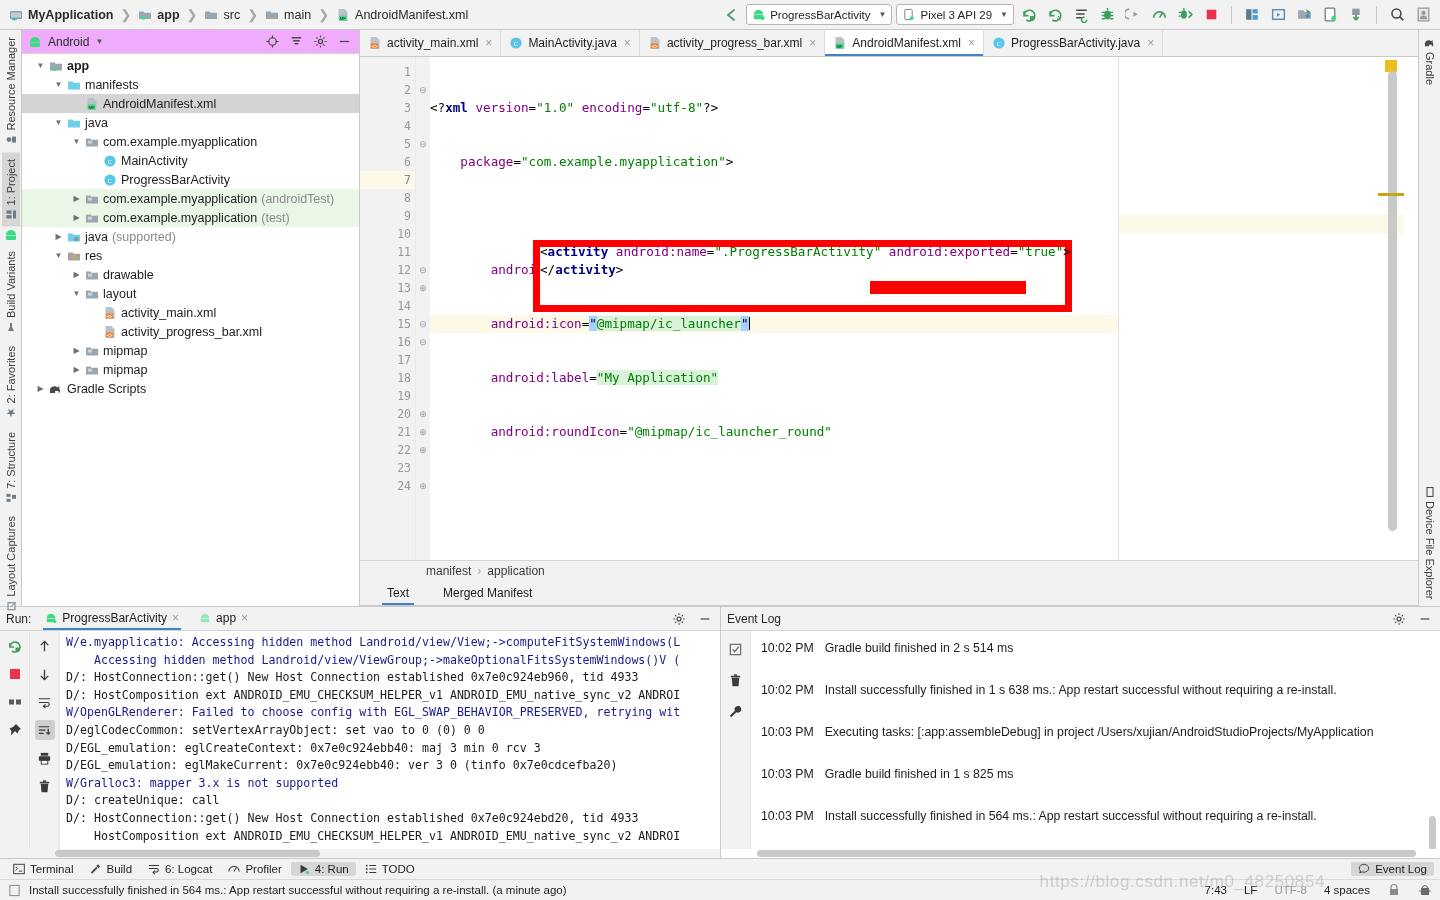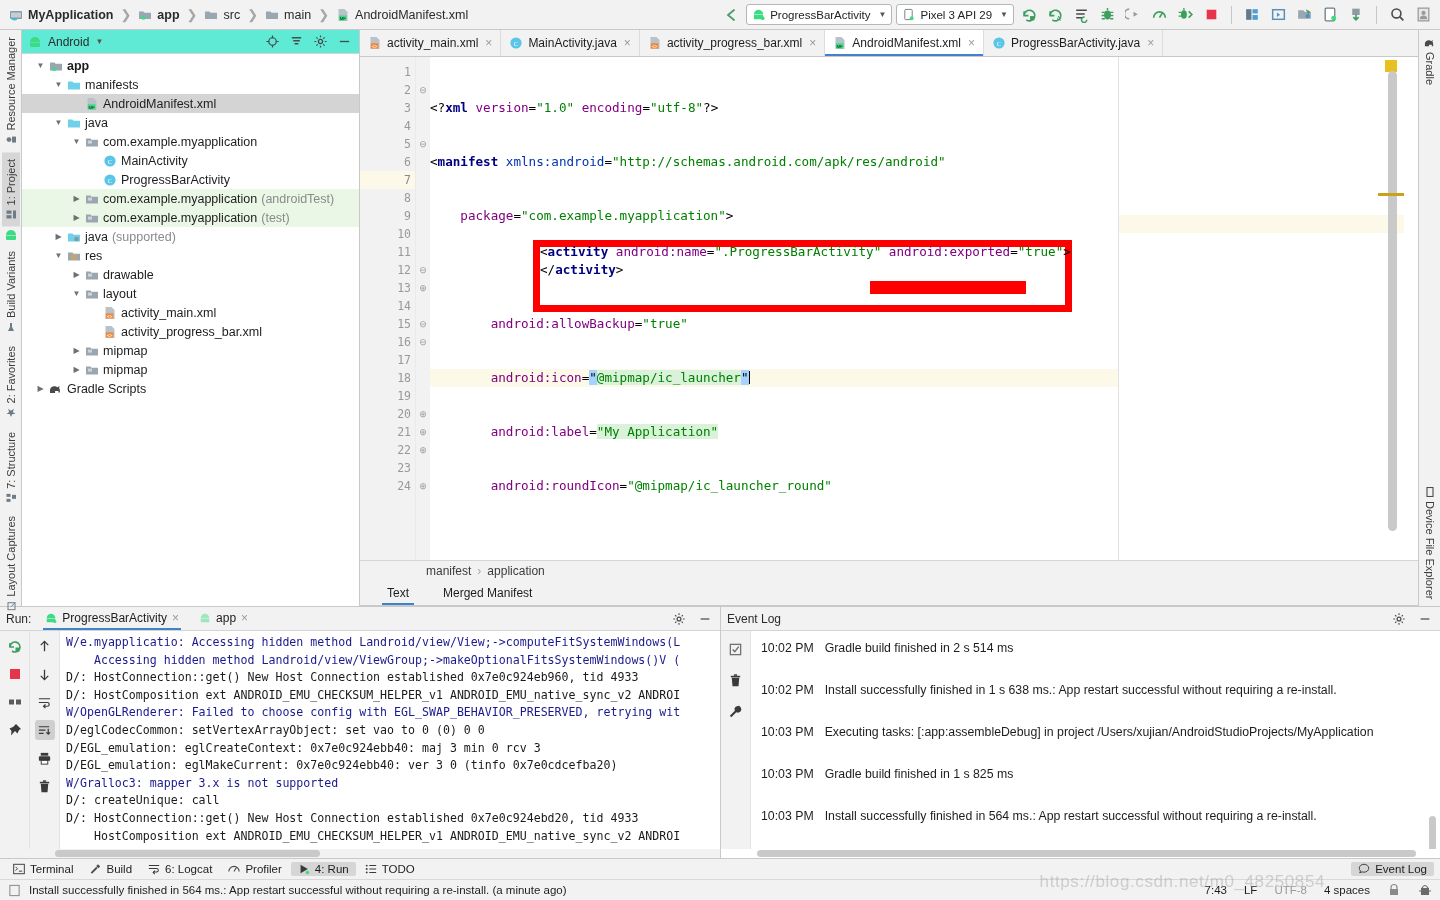--- a/index.html
+++ b/index.html
@@ -52,21 +52,21 @@
   .vtab.active { background: #d6d6d6; }
   .vstrip .vfill { flex: 1; }
 
   
   .project {
     width: 338px; min-width: 338px; background: #fff; display: flex; flex-direction: column;
     border-right: 1px solid #c9c9c9;
   }
   .panel-head {
     height: 24px; min-height: 24px; display: flex; align-items: center;
-    background: #5eead4; border-bottom: 1px solid #d4d4d4; padding: 0 6px; gap: 6px;
+    background: #f0abfc; border-bottom: 1px solid #d4d4d4; padding: 0 6px; gap: 6px;
   }
   .panel-head .title { font-size: 12px; color: #2b2b2b; }
   .panel-head .grow { flex: 1; }
   .ph-icon { width: 18px; height: 18px; display: flex; align-items: center; justify-content: center; color: #4a4a4a; }
   .tree { flex: 1; overflow: hidden; padding-top: 2px; font-size: 12.5px; }
   .row { display: flex; align-items: center; height: 19px; white-space: nowrap; padding-right: 4px; }
   .row.sel { background: #d4d4d4; }
   .row.greenish { background: #eaf6e6; }
   .arrow { width: 13px; text-align: center; color: #6f6f6f; font-size: 8px; }
   .arrow.none { color: transparent; }
@@ -823,21 +823,20 @@
             <div class="fold"></div>
             <div class="fold"></div>
             <div class="fold">⊕</div>
             <div class="fold">⊕</div>
             <div class="fold">⊕</div>
             <div class="fold"></div>
             <div class="fold">⊕</div>
           </div>
         <div class="code">
           <div class="cl"><span class="punc">&lt;?</span><span class="tagname">xml</span> <span class="attr">version</span><span class="punc">=</span><span class="str">"1.0"</span> <span class="attr">encoding</span><span class="punc">=</span><span class="str">"utf-8"</span><span class="punc">?&gt;</span></div>
-          <div class="cl"><span class="punc">&lt;</span><span class="tagname">manifest</span> <span class="ns">xmlns:android</span><span class="punc">=</span><span class="str">"http://schemas.android.com/apk/res/android"</span></div>
           <div class="cl">    <span class="attr">package</span><span class="punc">=</span><span class="str">"com.example.myapplication"</span><span class="punc">&gt;</span></div>
           <div class="cl"> </div>
           <div class="cl">        <span class="attr">android:allowBackup</span><span class="punc">=</span><span class="str">"true"</span></div>
           <div class="cl hl"><span>        </span><span class="attr">android:icon</span><span class="punc">=</span><span class="sel-blue">"</span><span class="str str-hl">@mipmap/ic_launcher</span><span class="sel-blue">"</span><span class="caret-bar"></span></div>
           <div class="cl">        <span class="attr">android:label</span><span class="punc">=</span><span class="str str-hl">"My Application"</span></div>
           <div class="cl">        <span class="attr">android:roundIcon</span><span class="punc">=</span><span class="str">"@mipmap/ic_launcher_round"</span></div>
           
           
           
           

